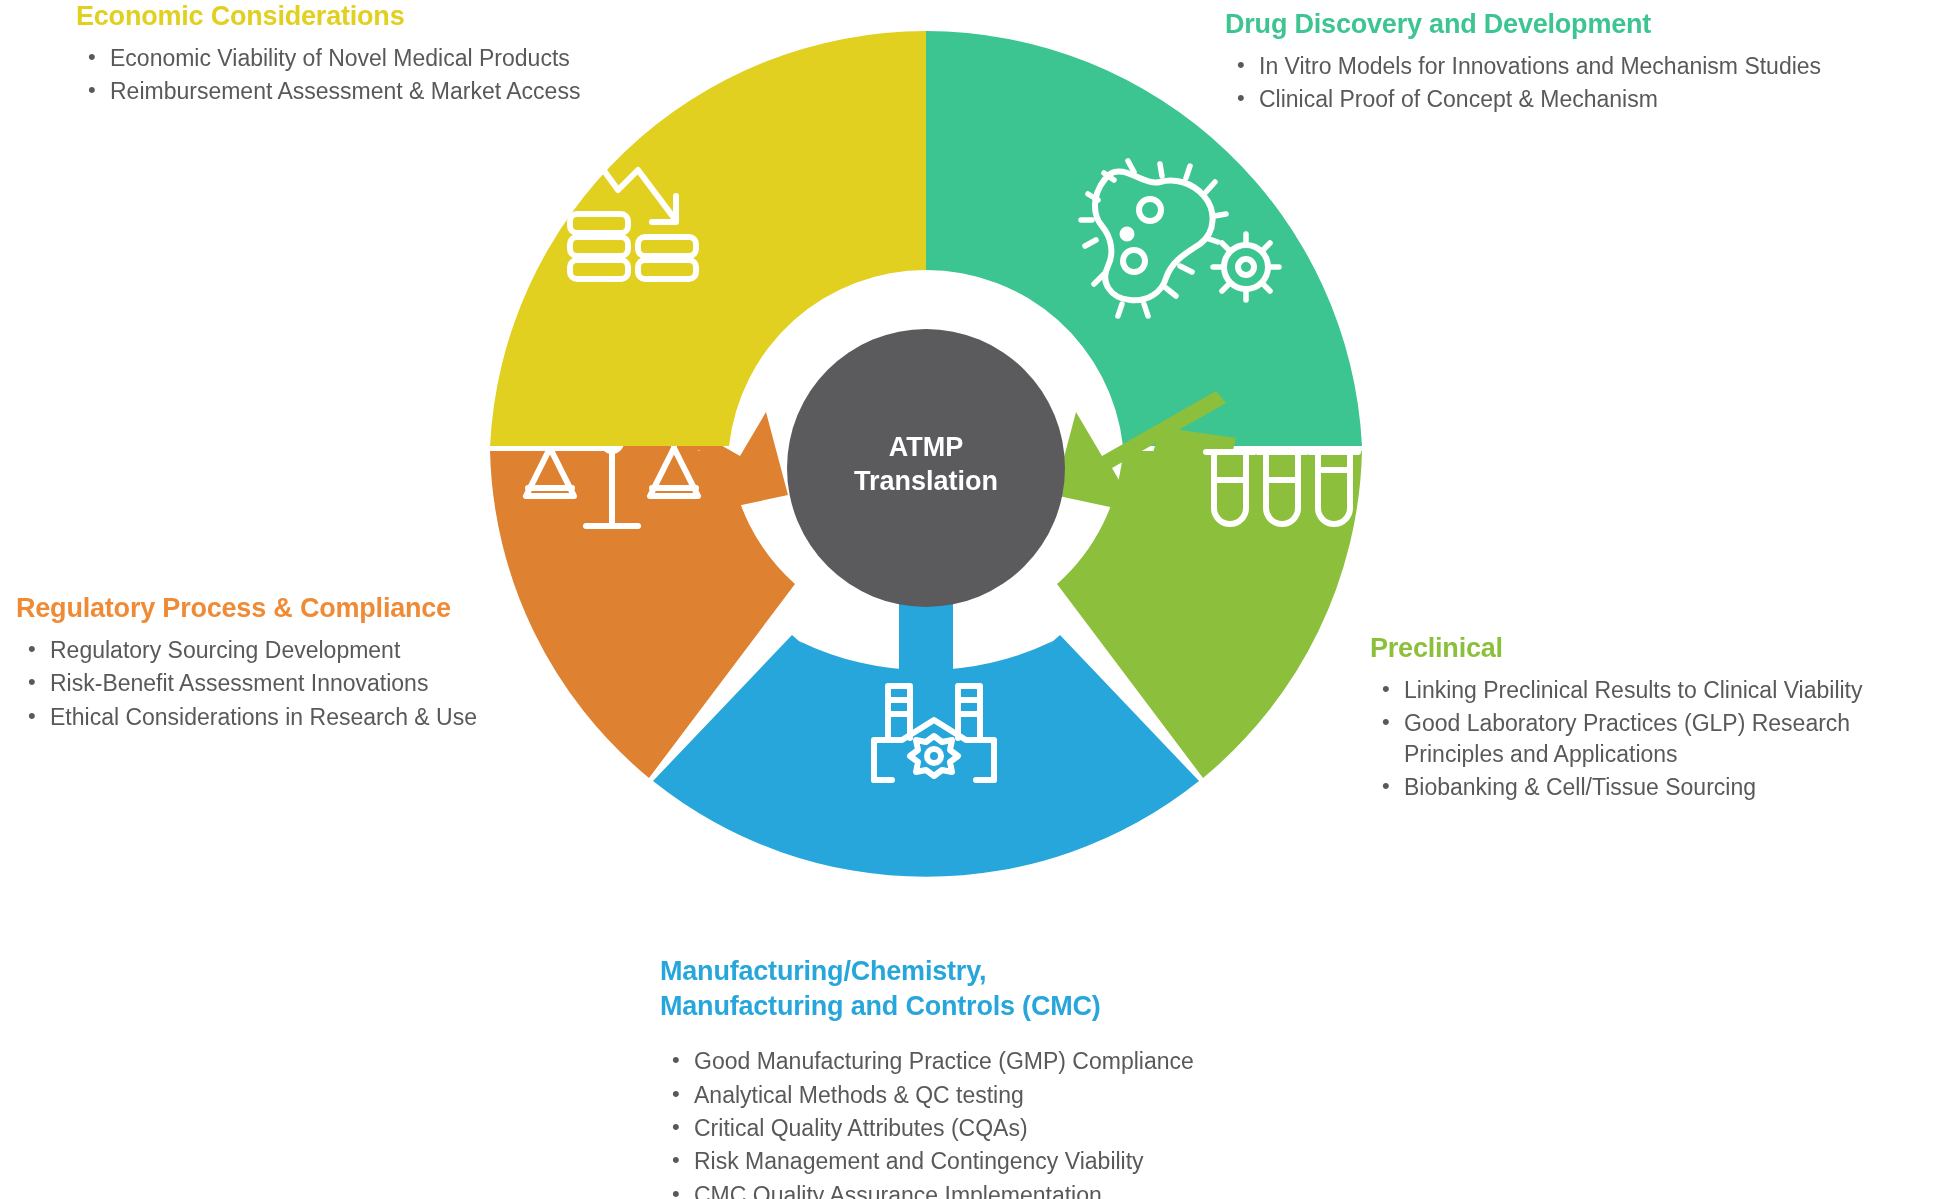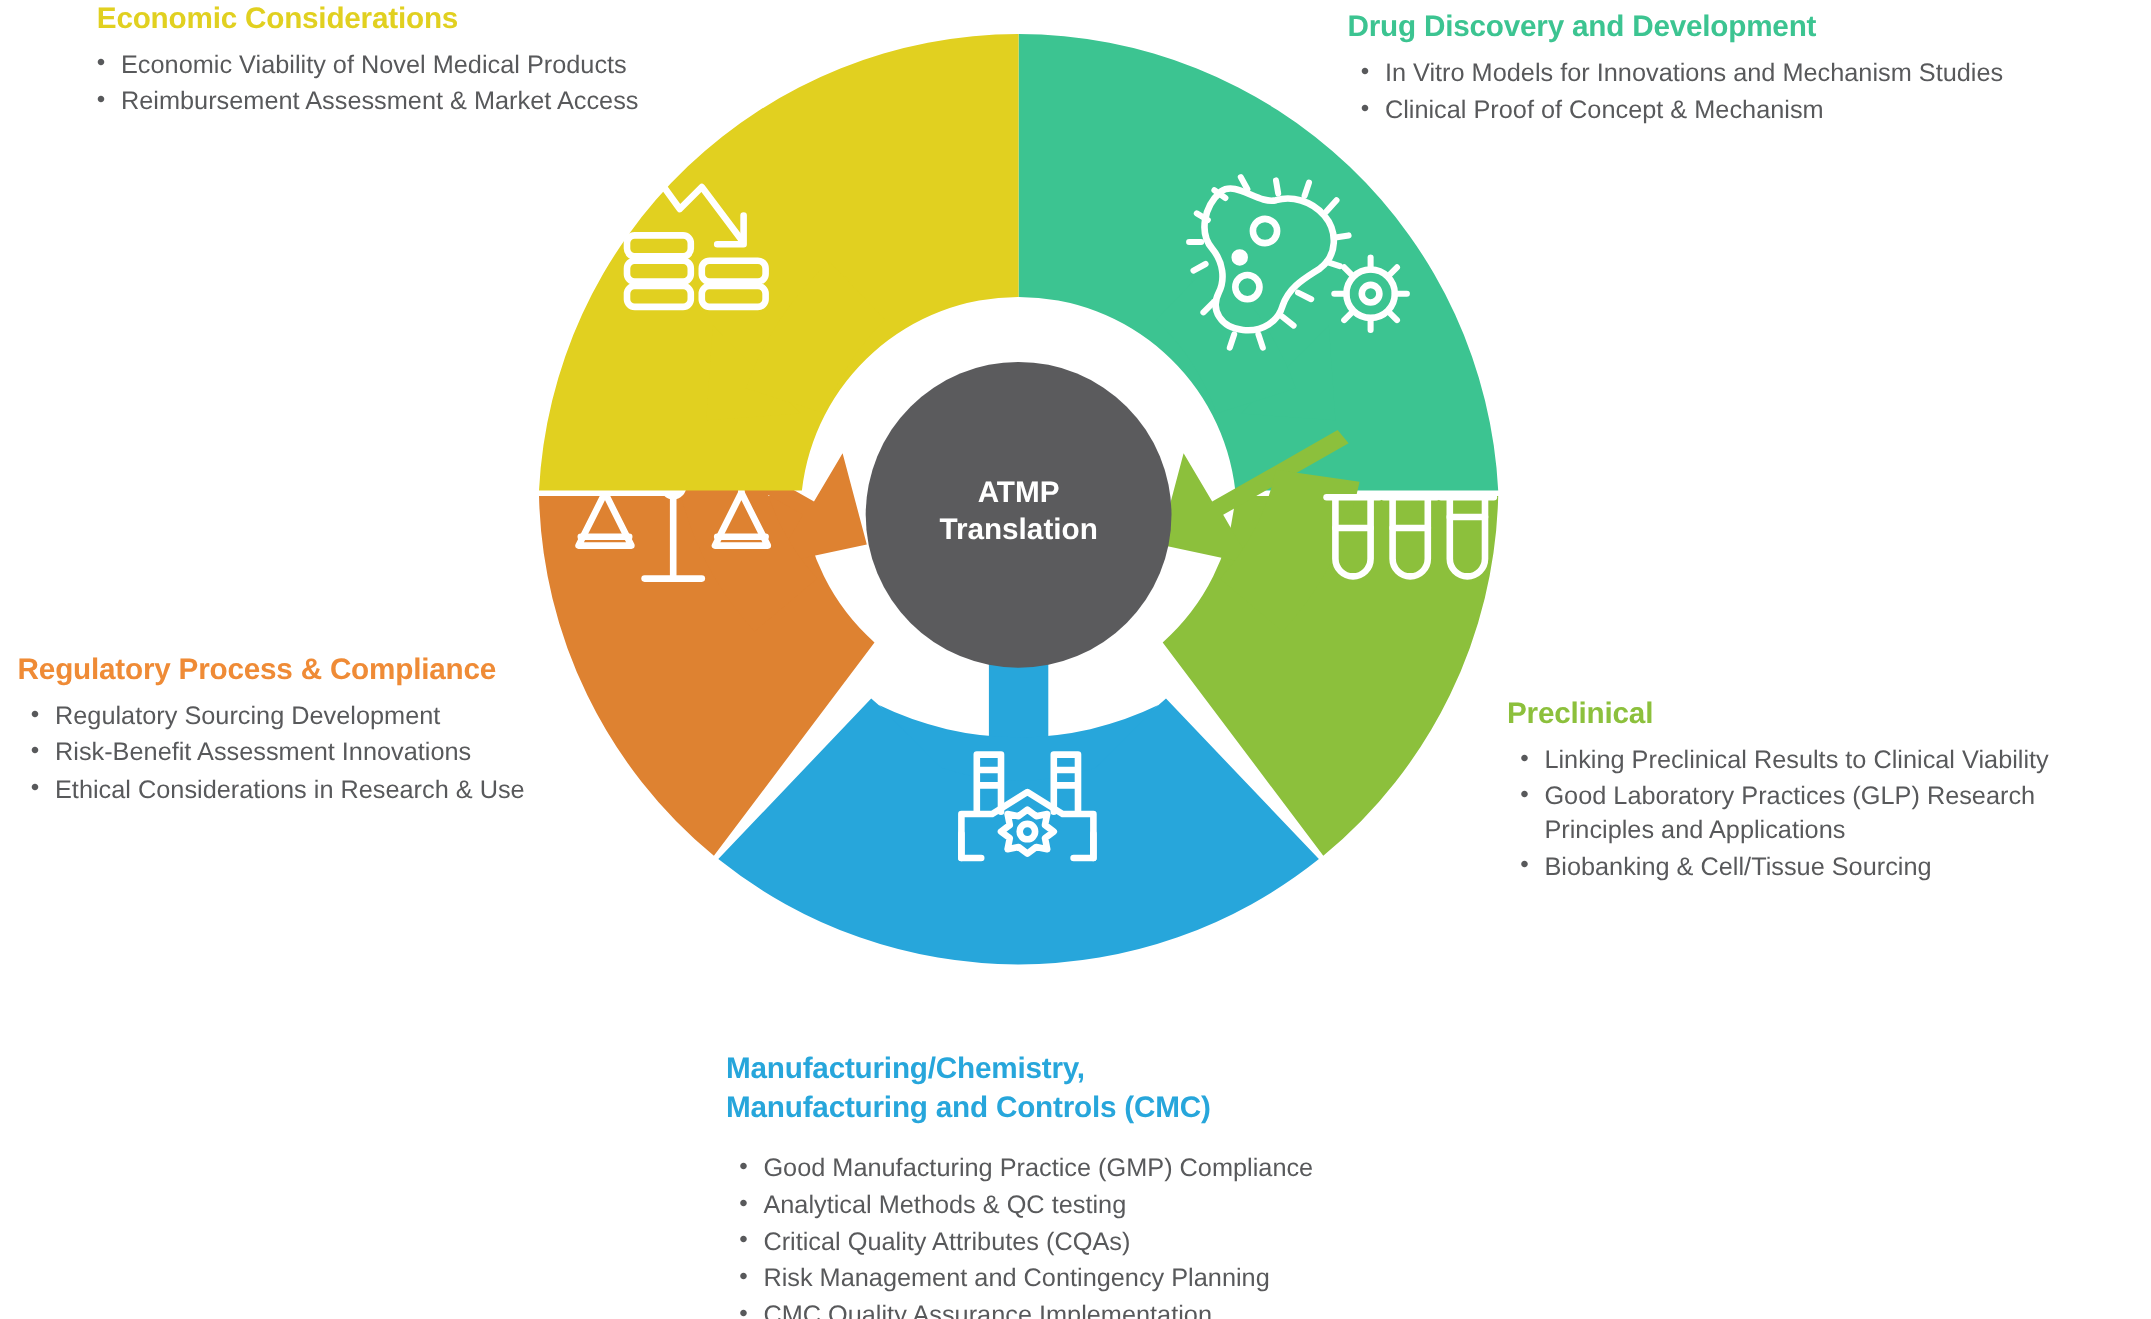--- a/index.html
+++ b/index.html
@@ -217,21 +217,21 @@
     </g>
 
     <g>
       <circle cx="460" cy="460" r="139" fill="#5b5b5d"></circle>
       <text class="center-label" x="460" y="448">ATMP</text>
       <text class="center-label" x="460" y="482">Translation</text>
     </g>
   </svg>
 
   <div class="block" id="blk-econ">
-    <h2 style="color:#e1d020;margin-left:12px;">Economic Considerations</h2>
+    <h2 style="color:#e1d020;">Economic Considerations</h2>
     <ul>
       <li>Economic Viability of Novel Medical Products</li>
       <li>Reimbursement Assessment &amp; Market Access</li>
     </ul>
   </div>
 
   <div class="block" id="blk-drug">
     <h2 style="color:#3cc491;">Drug Discovery and Development</h2>
     <ul>
       <li>In Vitro Models for Innovations and Mechanism Studies</li>
@@ -259,19 +259,19 @@
 
   <div class="block" id="blk-cmc">
     <h2 style="color:#27a6db;margin-top:16px;">
       <span>Manufacturing/Chemistry,</span><br>
       <span>Manufacturing and Controls (CMC)</span>
     </h2>
     <ul>
       <li>Good Manufacturing Practice (GMP) Compliance</li>
       <li>Analytical Methods &amp; QC testing</li>
       <li>Critical Quality Attributes (CQAs)</li>
-      <li>Risk Management and Contingency Planning</li>
+      <li>Risk Management and Contingency Viability</li>
       <li>CMC Quality Assurance Implementation</li>
 
     </ul>
   </div>
 
 </div>
 
 </body></html>

